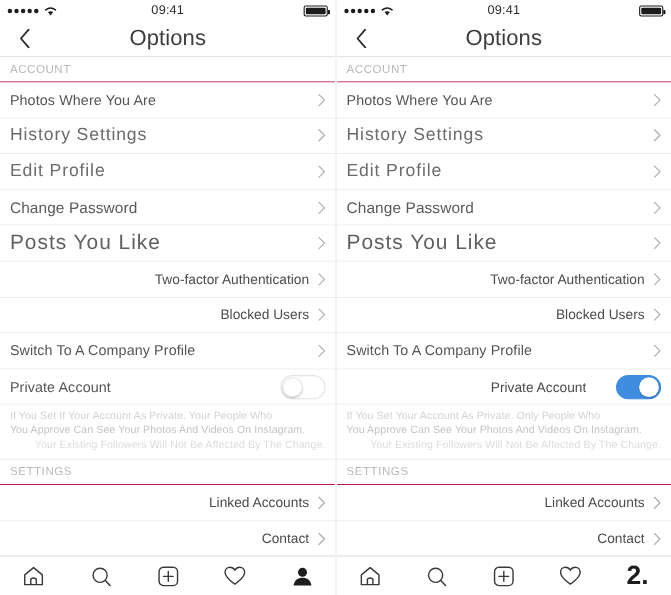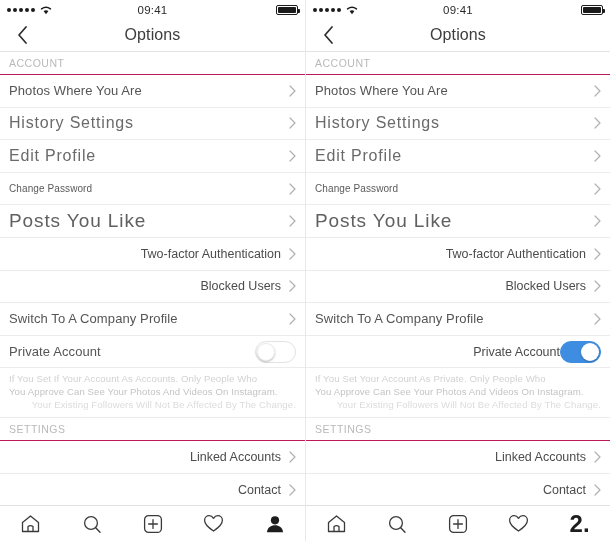--- a/index.html
+++ b/index.html
@@ -86,21 +86,21 @@
   }
   .nav-back {
     width: 44px; height: 33px;
     display: flex; align-items: center; justify-content: center;
     cursor: pointer;
   }
   .nav-title {
     position: absolute;
     left: 0; right: 0;
     text-align: center;
-    font-size: 16px;
+    font-size: 20px;
     color: #3d3d3d;
     font-family: "Liberation Sans", sans-serif;
     letter-spacing: .1px;
   }
 
   
   .content {
     flex: 1 1 auto;
     background: #ffffff;
     overflow: hidden;
@@ -132,28 +132,28 @@
     font-size: 12.5px;
     color: #4c4c4c;
     font-family: "Liberation Sans", sans-serif;
     white-space: nowrap;
     overflow: hidden;
   }
 
   
   .v-small  .row-label { font-size: 13px;   color: #555; letter-spacing: .1px; }
   .v-big    .row-label { font-size: 16px; color: #6a6a6a; letter-spacing: .8px; }
-  .v-faint  .row-label { font-size: 10px; color: #5a5a5a; letter-spacing: .1px; }
+  .v-faint  .row-label { font-size: 14px; color: #5a5a5a; letter-spacing: .1px; }
   .v-norm   .row-label { font-size: 12.5px; color: #4c4c4c; text-align: right; }
   .v-wide   .row-label { font-size: 19px; color: #606060; letter-spacing: .9px; }
 
   .chevron { flex: 0 0 auto; margin-left: 8px; display: block; }
 
   
-  .row-toggle { cursor: pointer; }
+  .row-toggle { cursor: pointer; gap: 27px; }
   .toggle {
     flex: 0 0 auto;
     width: 41px; height: 22px;
     border-radius: 11px;
     position: relative;
     transition: none;
     cursor: pointer;
   }
   .toggle.off { background: #ffffff; border: 1px solid #e2e2e2; }
   .toggle.on  { background: #3f8de0; border: 1px solid #3f8de0; }
@@ -301,21 +301,21 @@
       </div>
 
       <div class="row v-small row-toggle">
         <span class="row-label">Private Account</span>
         <div class="toggle off">
           <div class="knob"></div>
         </div>
       </div>
 
       <div class="footnote">
-        <p class="l1">If You Set If Your Account As Accounts. Only People Who</p>
+        <p class="l1">If You Set If Your Account As Private. Your People Who</p>
         <p class="l2">You Approve Can See Your Photos And Videos On Instagram.</p>
         <p class="l3">Your Existing Followers Will Not Be Affected By The Change.</p>
       </div>
 
       <div class="section-head">SETTINGS</div>
 
       <div class="row v-norm">
         <span class="row-label">Linked Accounts</span>
         <svg class="chevron" width="7" height="12" viewBox="0 0 7 12">
             <path d="M1 1 L6 6 L1 11" stroke="#b0b0b0" stroke-width="1.2" fill="none" stroke-linecap="round" stroke-linejoin="round"></path>

